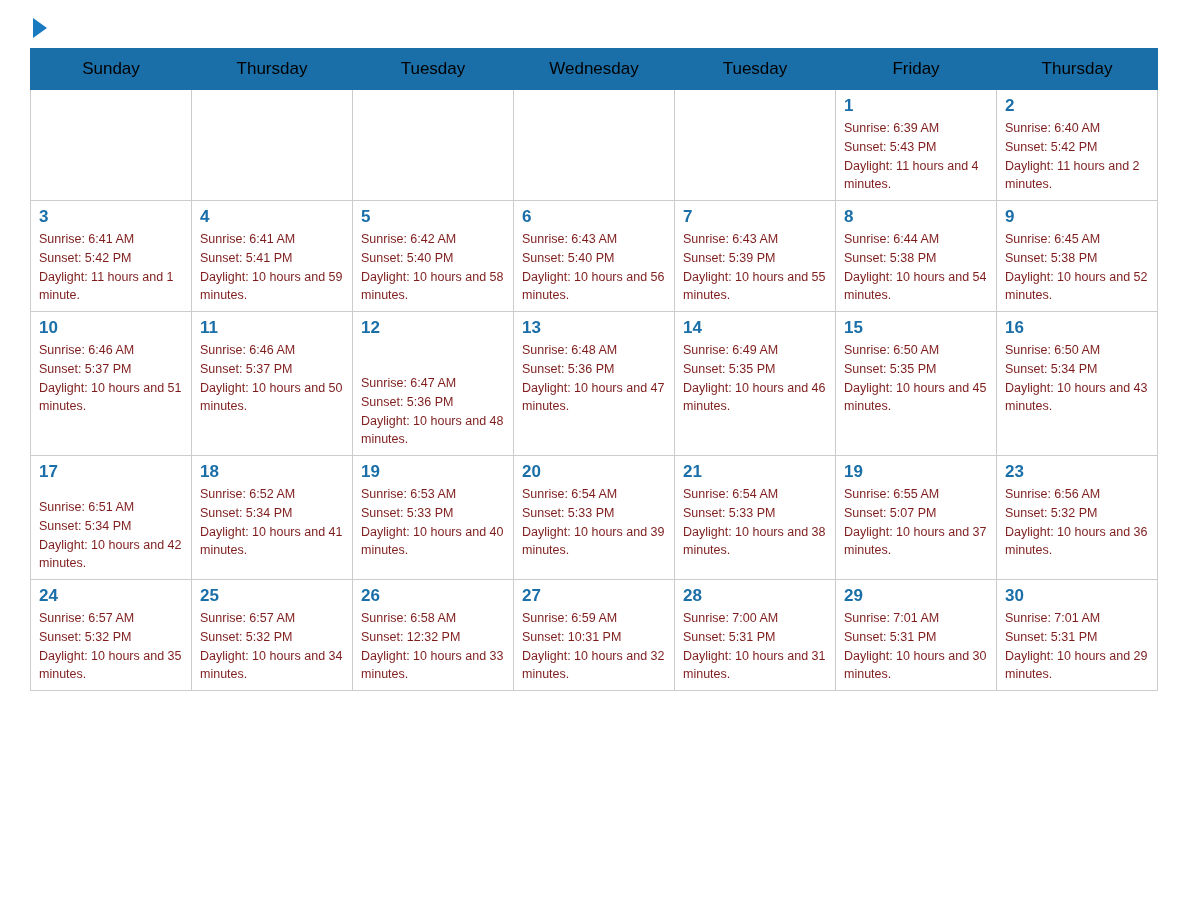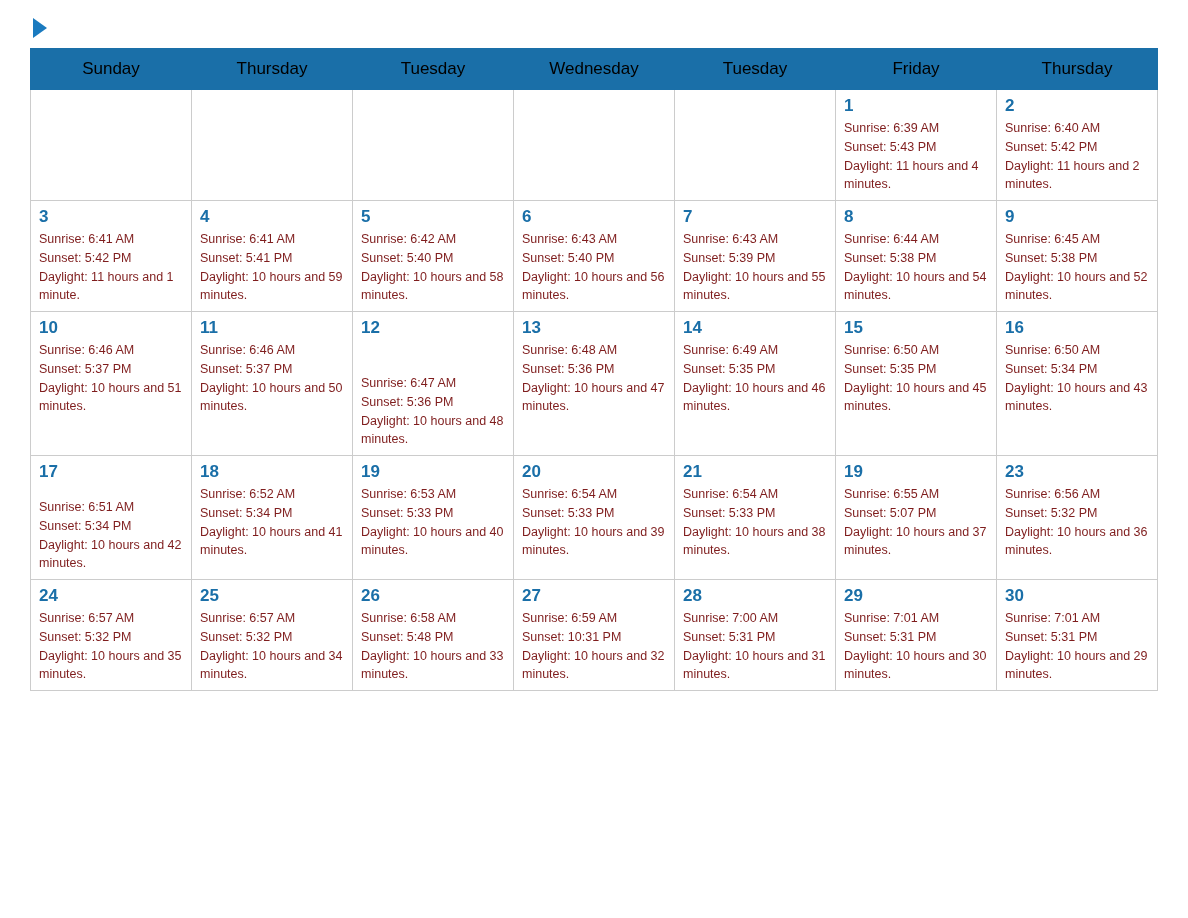--- a/index.html
+++ b/index.html
@@ -290,21 +290,21 @@
         </td>
         <td>
           <span class="day-number">25</span>
           <div class="day-info" style="white-space: pre-line;">Sunrise: 6:57 AM
 Sunset: 5:32 PM
 Daylight: 10 hours and 34 minutes.</div>
         </td>
         <td>
           <span class="day-number">26</span>
           <div class="day-info" style="white-space: pre-line;">Sunrise: 6:58 AM
-Sunset: 5:48 PM
+Sunset: 12:32 PM
 Daylight: 10 hours and 33 minutes.</div>
         </td>
         <td>
           <span class="day-number">27</span>
           <div class="day-info" style="white-space: pre-line;">Sunrise: 6:59 AM
 Sunset: 10:31 PM
 Daylight: 10 hours and 32 minutes.</div>
         </td>
         <td>
           <span class="day-number">28</span>

